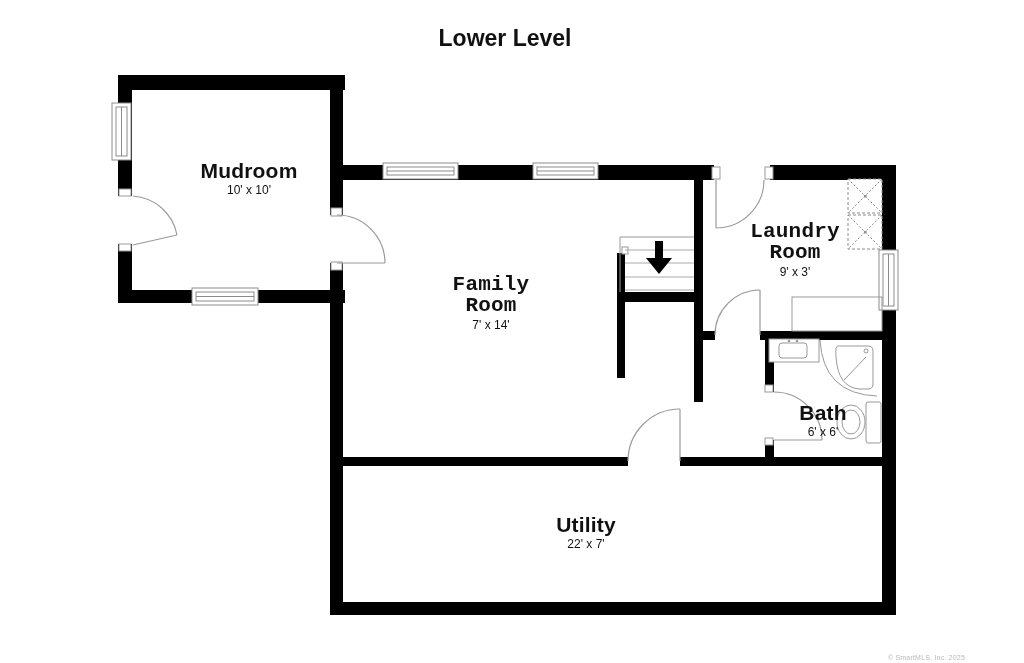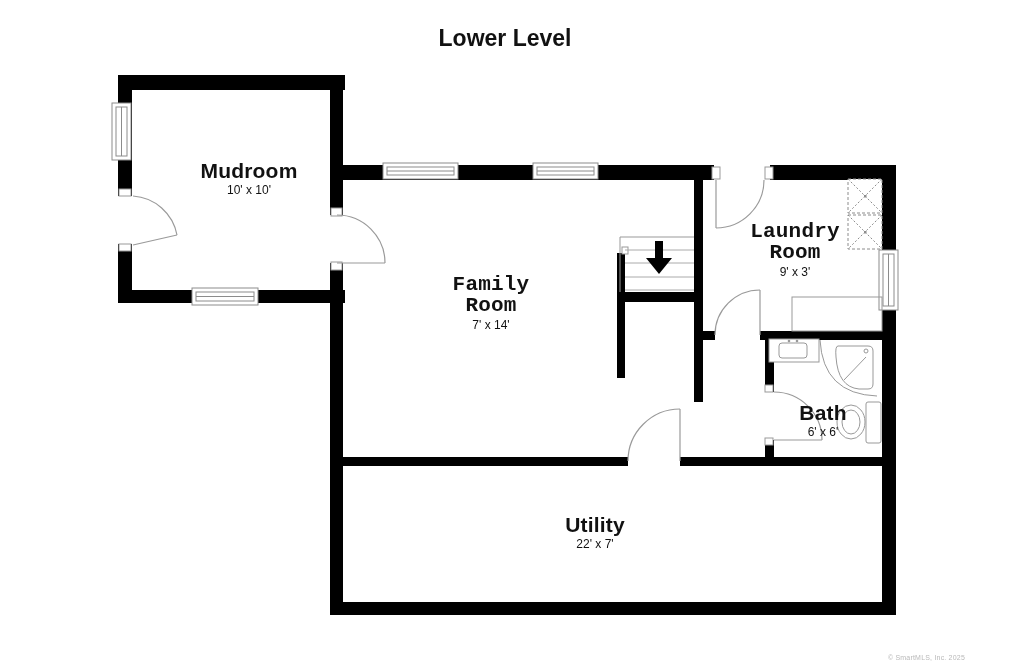--- a/index.html
+++ b/index.html
@@ -190,19 +190,19 @@
   <div class="label" style="left:795px; top:221px;">
     <div class="room-name wrap">Laundry Room</div>
     <div class="room-dims">9' x 3'</div>
   </div>
 
   <div class="label" style="left:823px; top:378px;margin-top:24px;">
     <div class="room-name">Bath</div>
     <div class="room-dims">6' x 6'</div>
   </div>
 
-  <div class="label" style="left:586px; top:514px;margin-left:9px;">
+  <div class="label" style="left:586px; top:514px;">
     <div class="room-name">Utility</div>
     <div class="room-dims">22' x 7'</div>
   </div>
 
   <div class="watermark">© SmartMLS, Inc. 2025</div>
 </div>
 
 </body></html>

